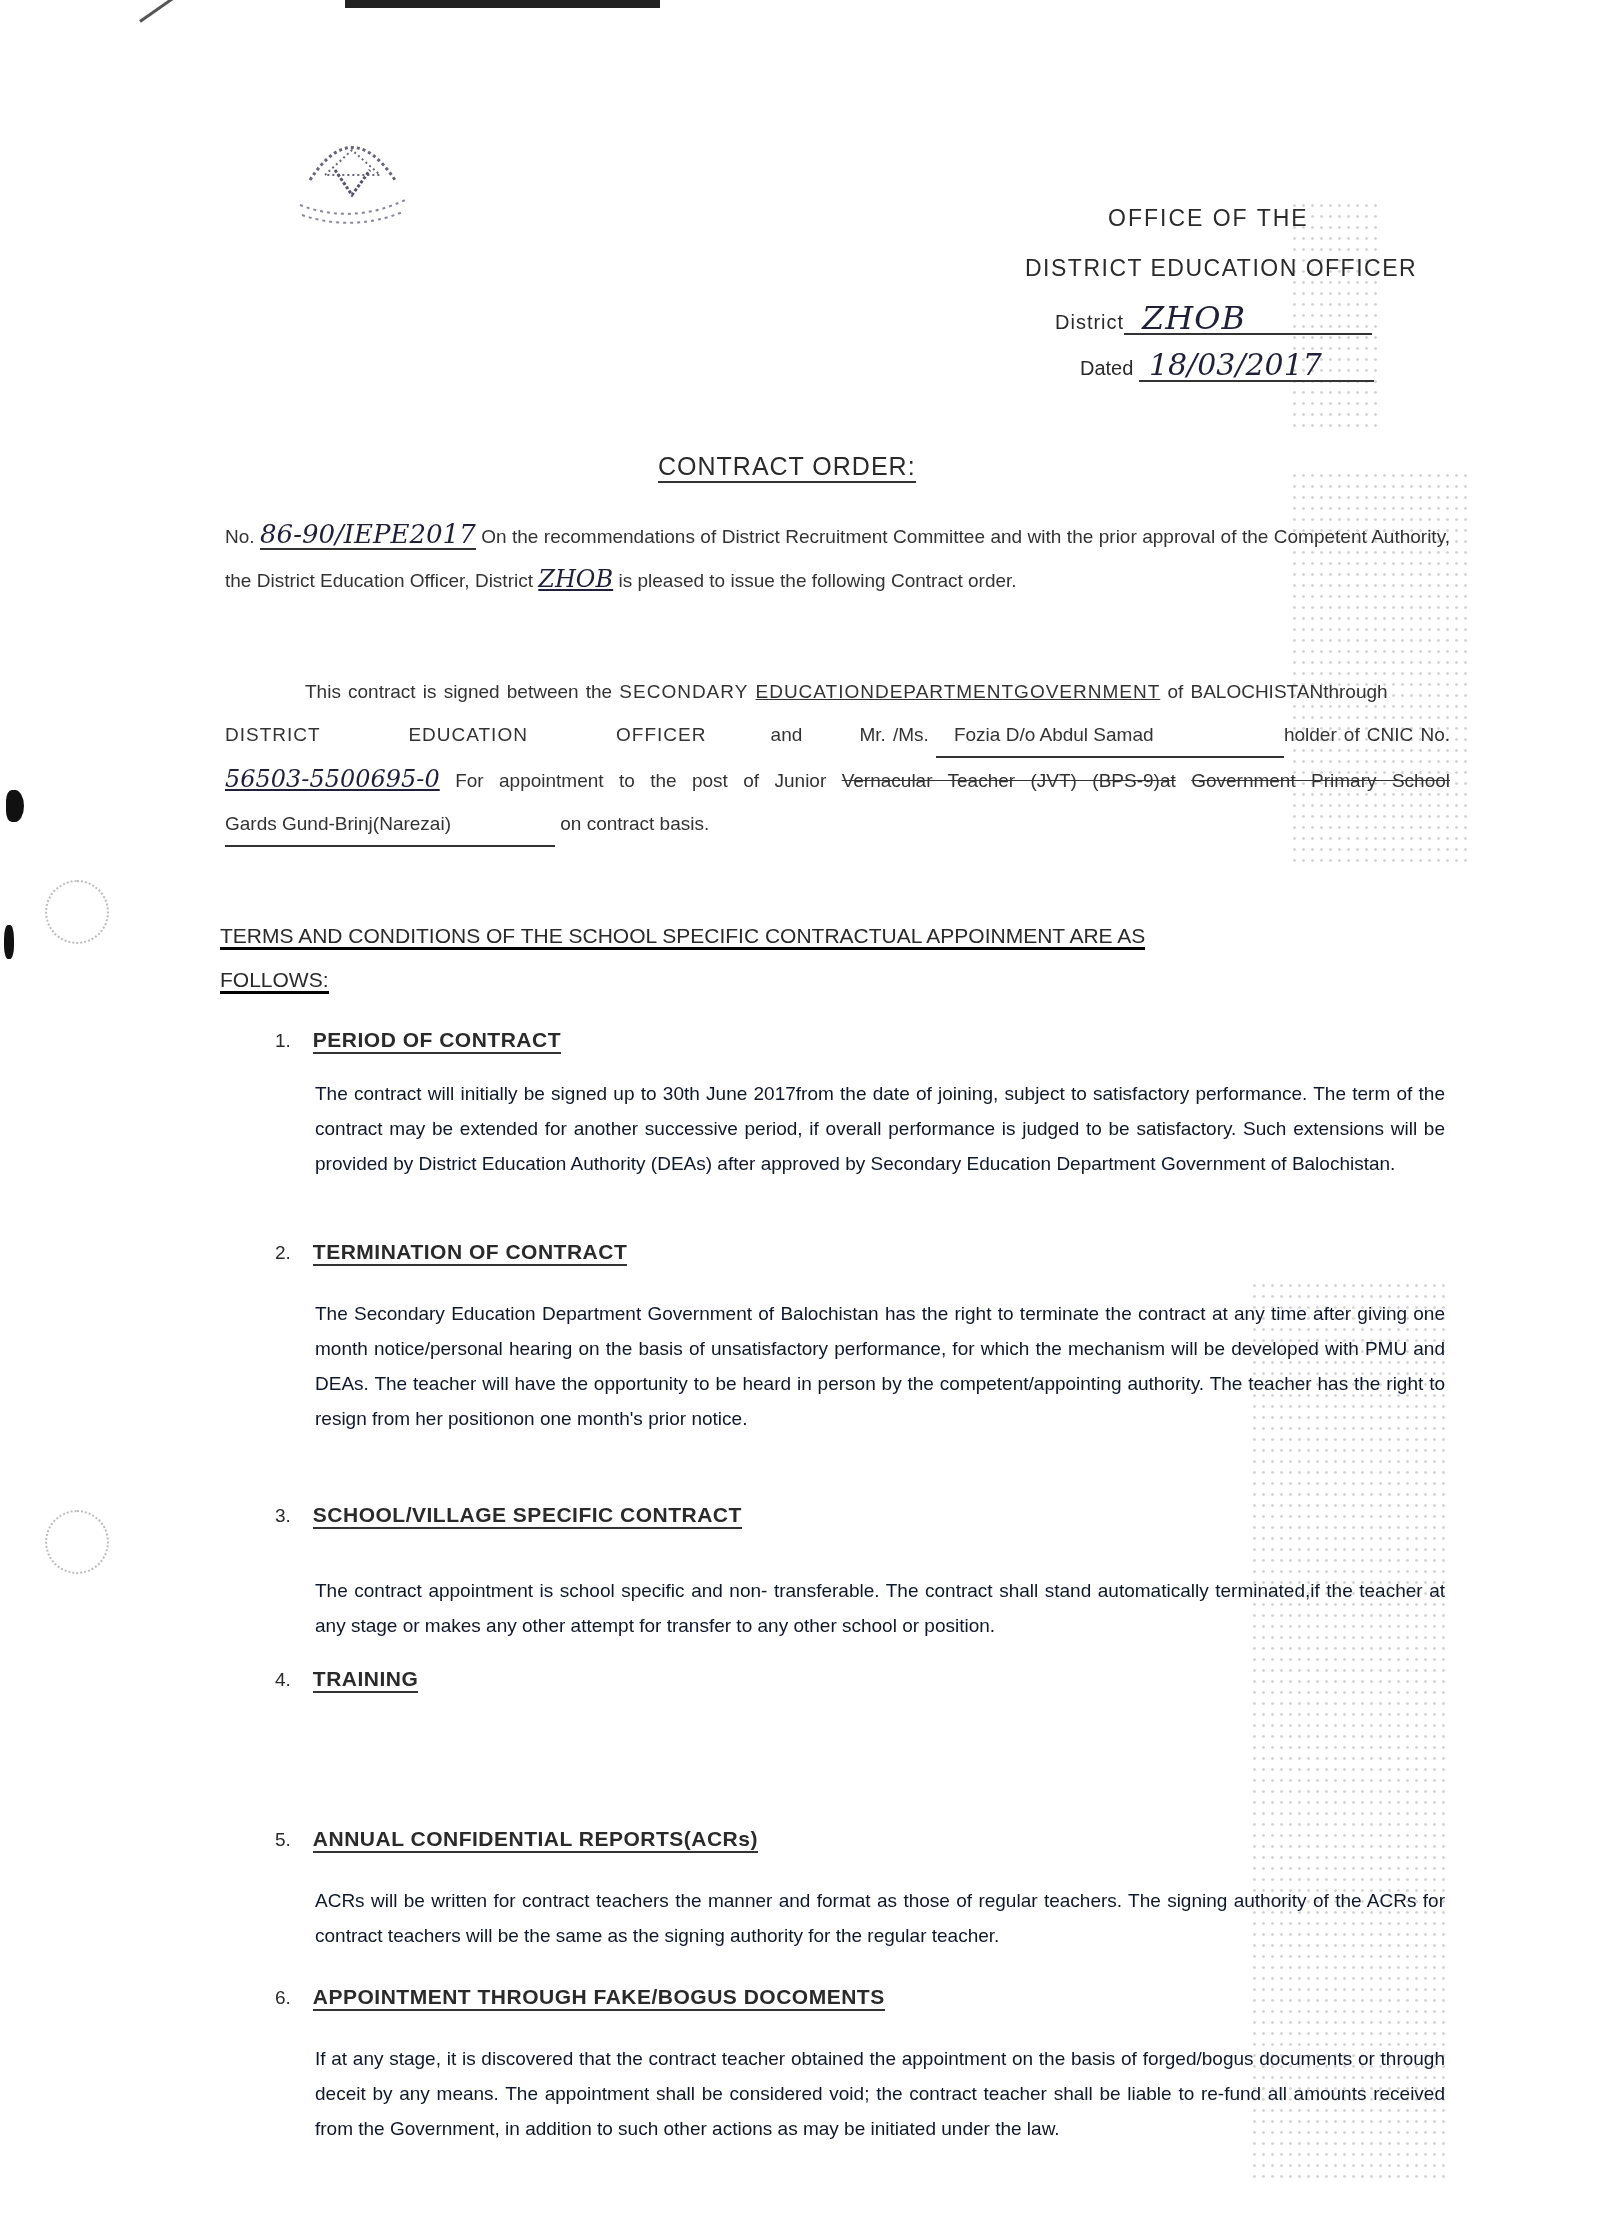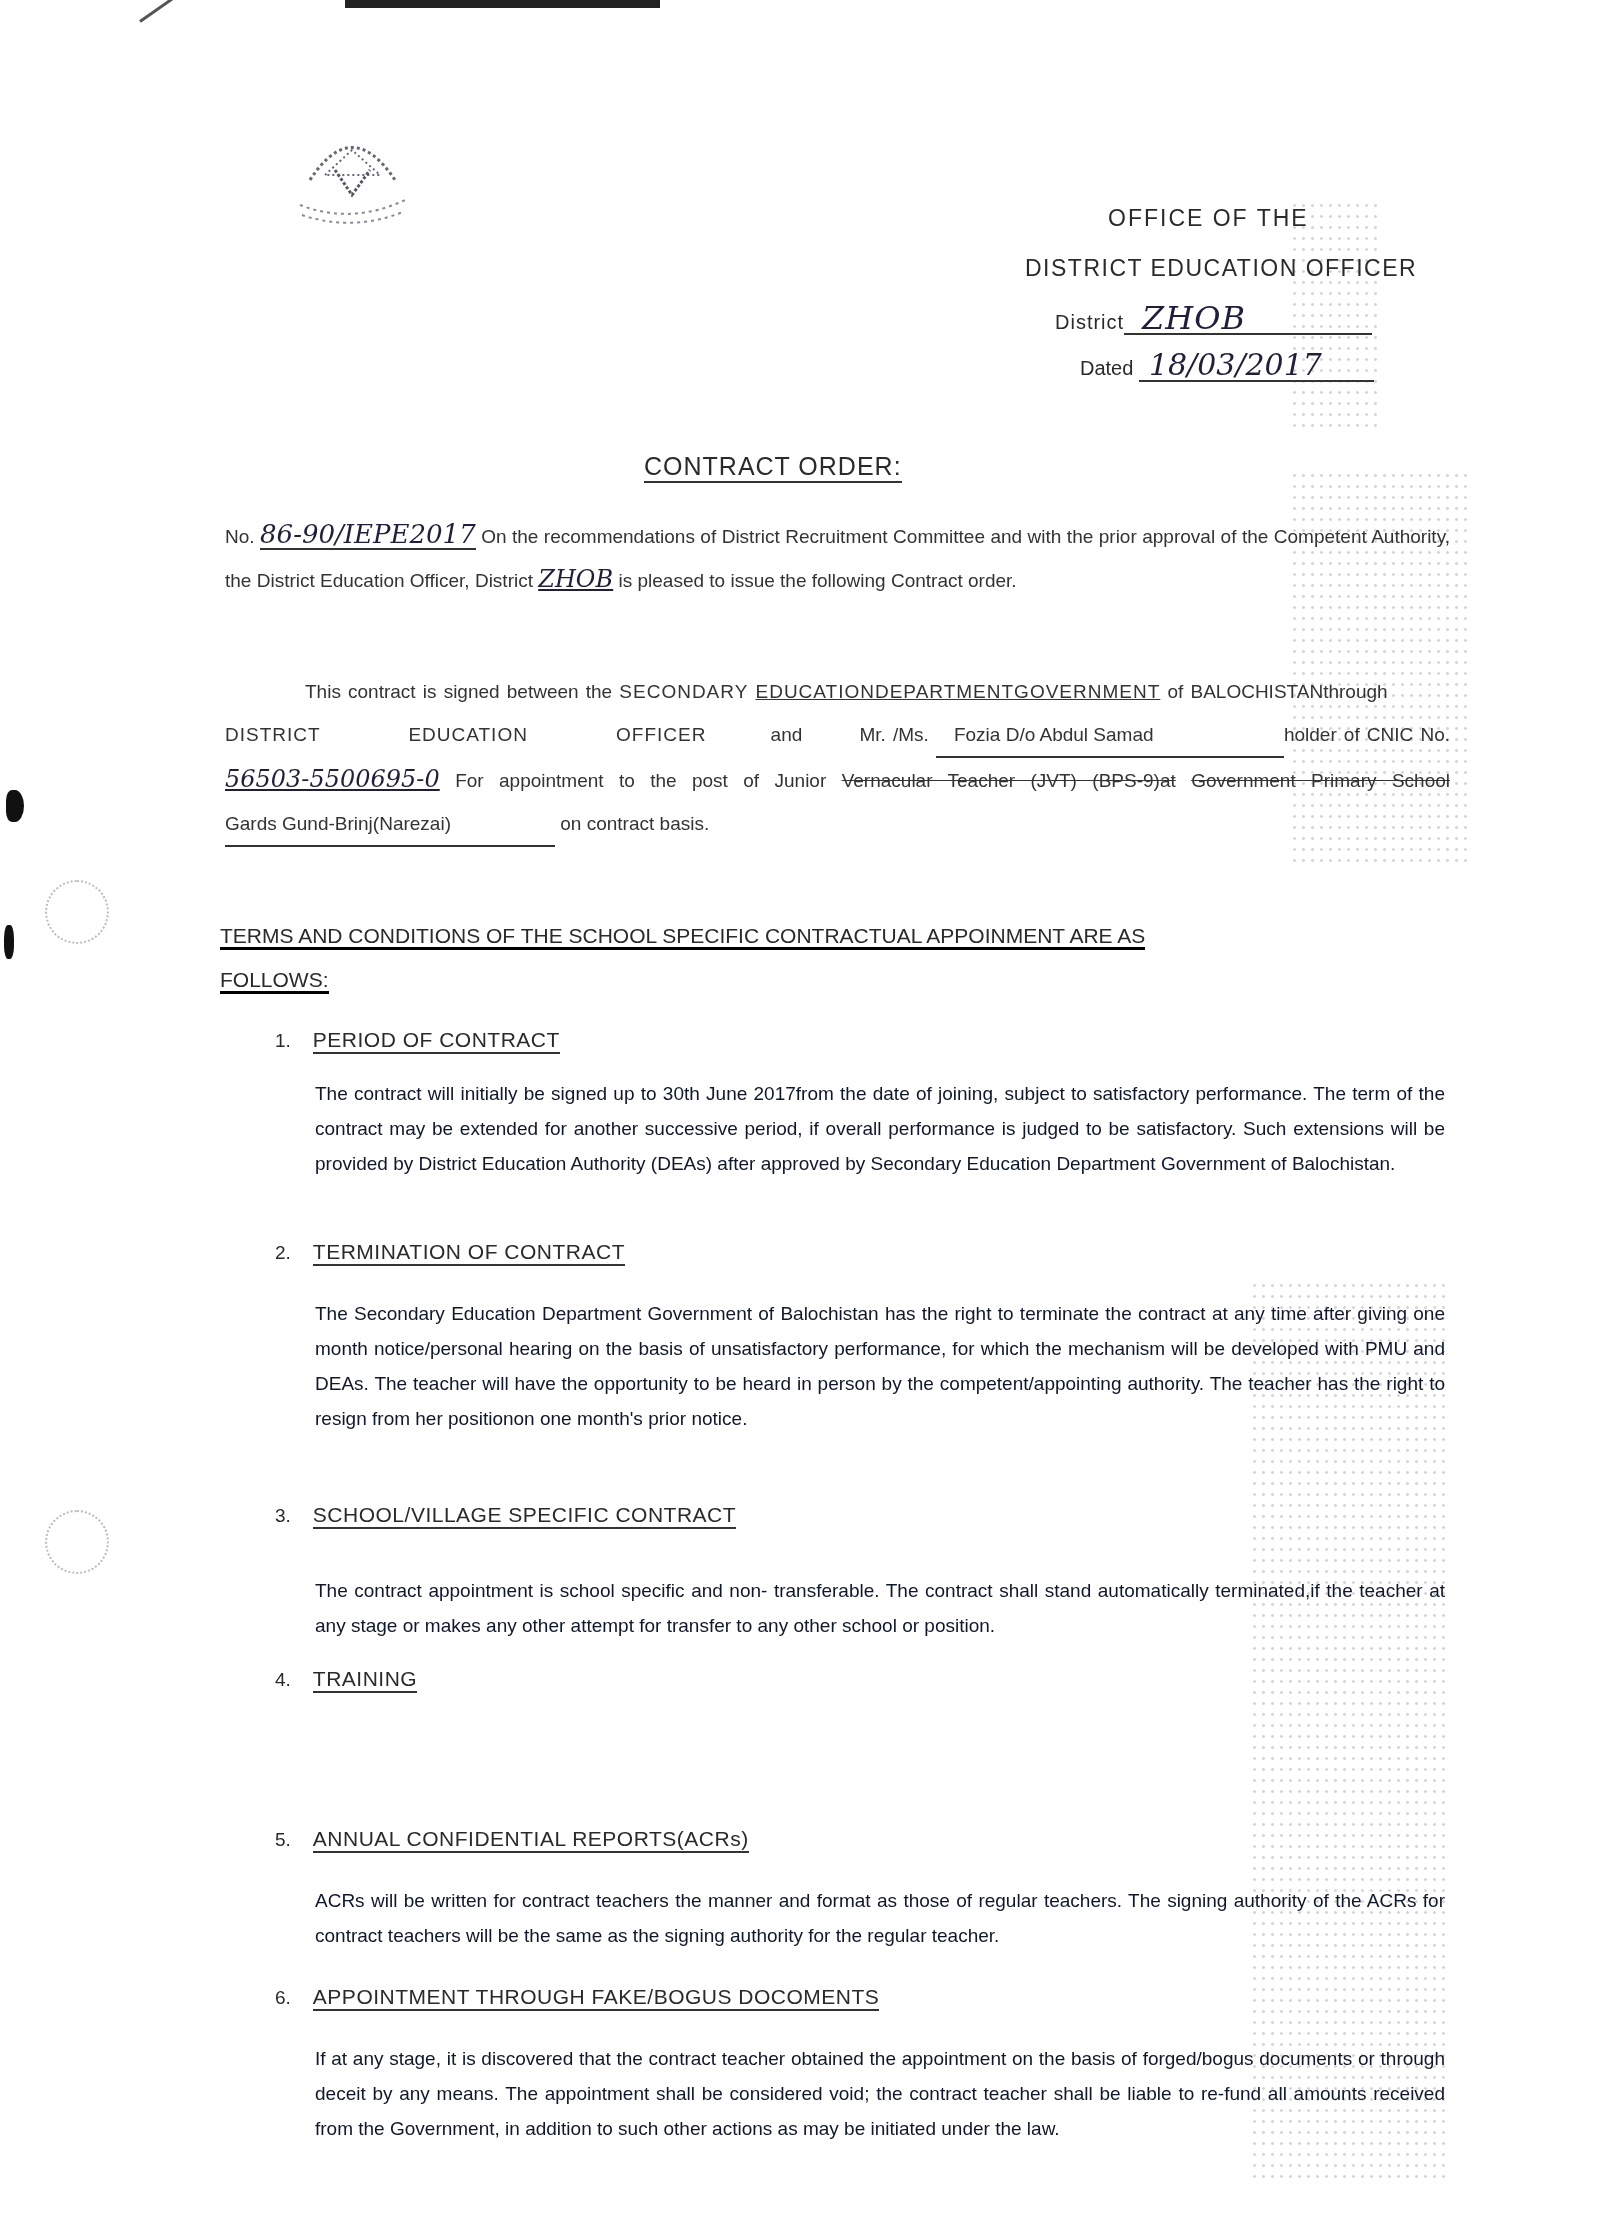--- a/index.html
+++ b/index.html
@@ -15,29 +15,29 @@
   .binder-hole2 { left: 4px; top: 925px; width: 10px; height: 34px; background: #111; border-radius: 40%; }
   .faint-circle { border: 2px dotted #bbb; border-radius: 50%; }
   .logo { left: 290px; top: 120px; width: 125px; height: 110px; }
   .header-block { left: 1000px; top: 205px; width: 480px; font-family: "Liberation Sans", sans-serif; }
   .h-line1 { position:absolute; left:108px; top:0; font-size: 23px; letter-spacing: 2px; }
   .h-line2 { position:absolute; left:25px; top:50px; font-size: 23px; letter-spacing: 1.5px; }
   .h-line3 { position:absolute; left:55px; top:98px; font-size: 20px; letter-spacing: 1px; }
   .h-line4 { position:absolute; left:80px; top:145px; font-size: 20px; }
   .handwrite { font-family: "DejaVu Serif", serif; font-style: italic; color: #1f1f3a; }
   .fill-line { display:inline-block; border-bottom: 2px solid #333; }
-  .title { left: 644px; top: 452px; font-size: 25px; letter-spacing: 1px; border-bottom: 2px solid #333; font-family: "Liberation Sans", sans-serif; }
+  .title { left: 658px; top: 452px; font-size: 25px; letter-spacing: 1px; border-bottom: 2px solid #333; font-family: "Liberation Sans", sans-serif; }
   .para { left: 225px; width: 1225px; font-size: 19px; line-height: 43px; text-align: justify; font-family: "Liberation Sans", sans-serif; color:#333; }
   .para .indent { display:inline-block; width: 80px; }
   .strike { text-decoration: line-through; }
   .ul { text-decoration: underline; }
   .terms-heading { left: 220px; top: 914px; width: 1160px; font-size: 21px; line-height: 44px; font-family: "Liberation Sans", sans-serif; }
   .terms-heading span { border-bottom: 3px solid #000000; }
   .sec-num { font-size: 19px; font-family: "Liberation Sans", sans-serif; }
-  .sec-title { font-size: 21px; border-bottom: 2px solid #333; font-family: "Liberation Sans", sans-serif; letter-spacing: 0.5px; }
+  .sec-title { font-size: 21px; border-bottom: 2px solid #333; font-family: "Liberation Sans", sans-serif; letter-spacing: 0.5px; font-weight: bold; }
   .sec-body { font-size: 19px; line-height: 35px; text-align: justify; color: #0f172a; font-family: "Liberation Sans", sans-serif; }
   .section { position: absolute; left: 275px; width: 1170px; }
   .section .heading-row { display:flex; gap: 22px; align-items: baseline; }
   .section .sec-body { margin-left: 40px; margin-top: 22px; }
   .speckle { background: radial-gradient(#aaa 1px, transparent 1.5px) 0 0/9px 11px; opacity: 0.5; }
 </style>
 </head>
 <body>
 
 <div class="abs top-bar"></div>

